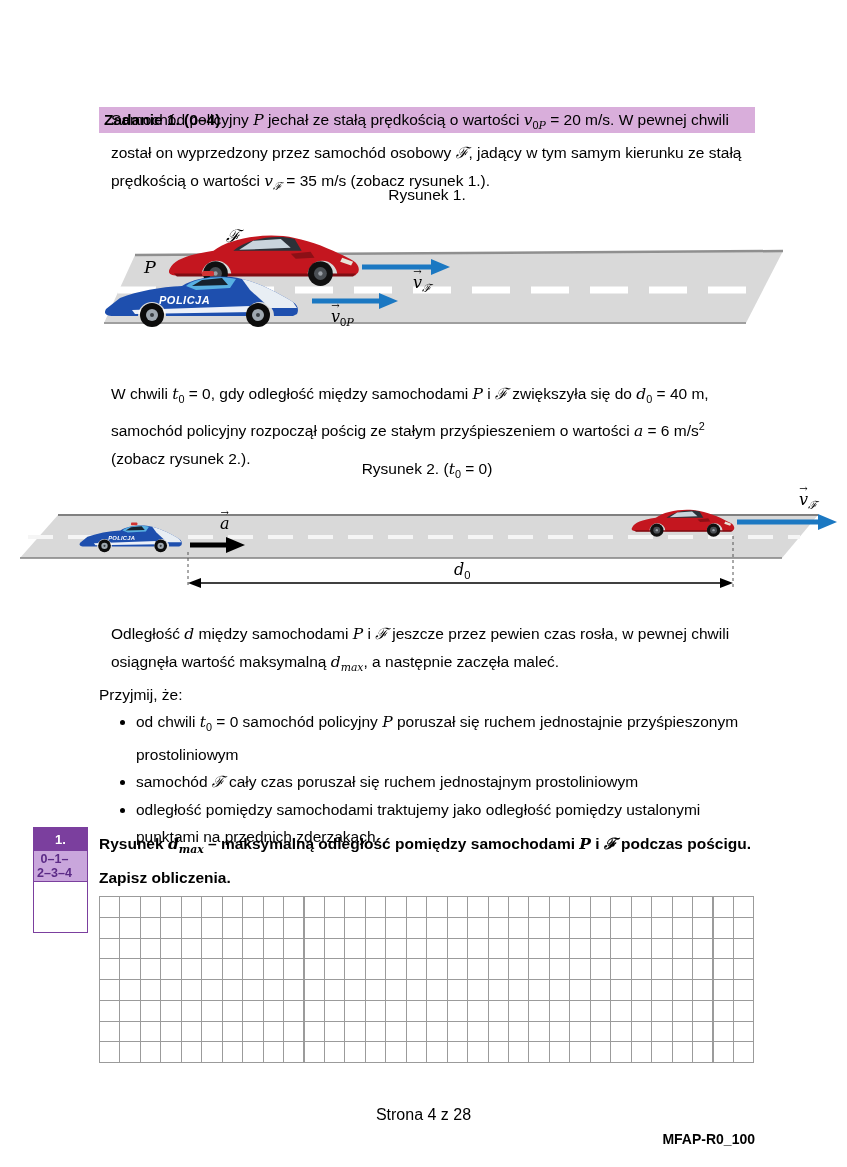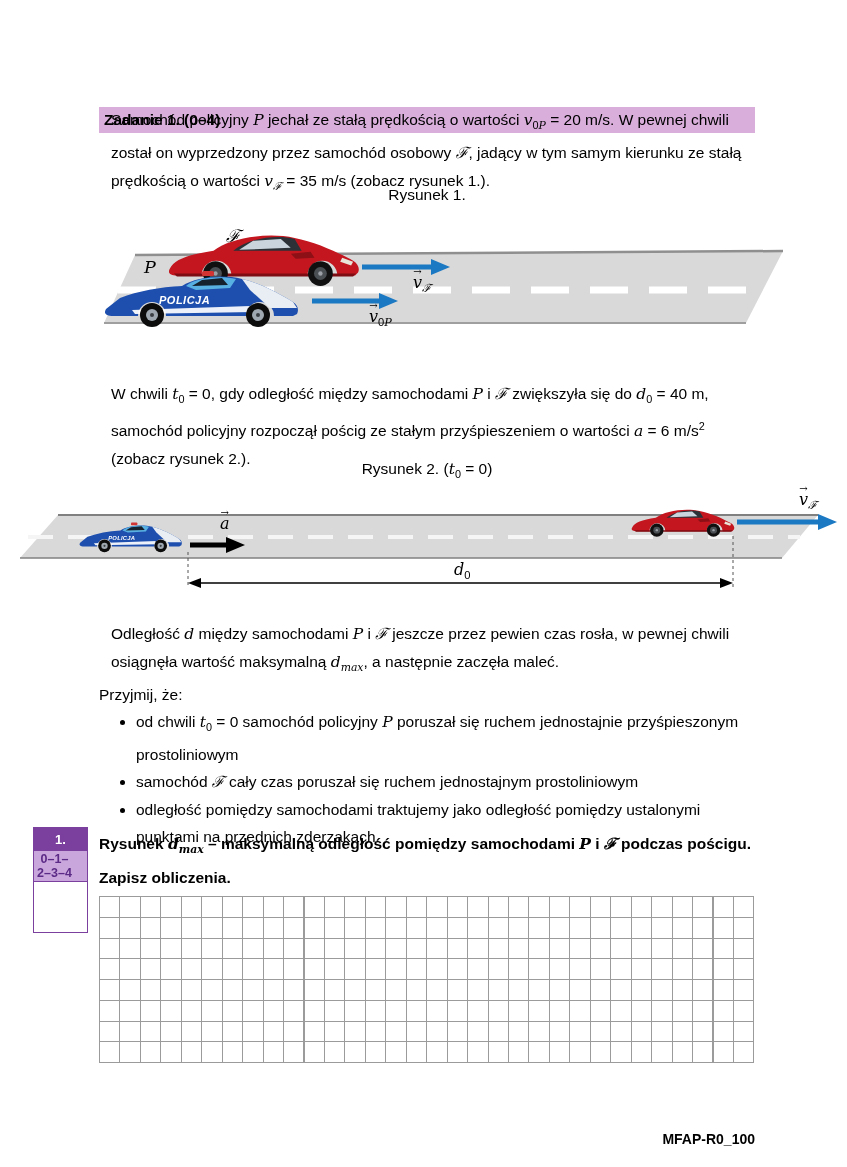--- a/index.html
+++ b/index.html
@@ -98,21 +98,21 @@
         <polygon points="450,52 431,44 431,60" fill="#1b78c2"></polygon>
       </g>
       <g>
         <line x1="312" y1="86" x2="382" y2="86" stroke="#1b78c2" stroke-width="5"></line>
         <polygon points="398,86 379,78 379,94" fill="#1b78c2"></polygon>
       </g>
     </svg>
     <span class="fig-label big" style="left:226px;top:8px"><span class="scr">ℱ</span></span>
     <span class="fig-label big" style="left:144px;top:42px"><span class="scr">P</span></span>
     <span class="fig-label" style="left:413px;top:58px"><span class="m vec">v</span><sub class="scr">ℱ</sub></span>
-    <span class="fig-label" style="left:369px;top:92px"><span class="m vec">v</span><sub>0</sub><sub class="scr">P</sub></span>
+    <span class="fig-label" style="left:331px;top:92px"><span class="m vec">v</span><sub>0</sub><sub class="scr">P</sub></span>
   </div>
 
   <p class="abs para" style="top:368px"><span>W chwili </span><span class="m">t</span><sub>0</sub><span> = 0, gdy odległość między samochodami </span><span class="scr">P</span><span> i </span><span class="scr">ℱ</span><span> zwiększyła się do </span><span class="m">d</span><sub>0</sub><span> = 40 m,</span><br><span>samochód policyjny rozpoczął pościg ze stałym przyśpieszeniem o wartości </span><span class="m">a</span><span> = 6 m/s</span><sup>2</sup><br><span>(zobacz rysunek 2.).</span></p>
 
   <div class="abs caption" style="top:460px"><span>Rysunek 2. (</span><span class="m">t</span><sub>0</sub><span> = 0)</span></div>
 
   <div class="abs fig" style="top:488px;height:112px">
     <svg width="847" height="112" viewBox="0 0 847 112">
       <polygon points="58,27 818,27 782,70 20,70" fill="#d9d9d9"></polygon>
       <line x1="58" y1="27" x2="818" y2="27" stroke="#808080" stroke-width="2"></line>
@@ -158,15 +158,16 @@
       <div>0–1–</div>
       <div>2–3–4</div>
     </div>
     <div></div>
   </div>
 
   <div class="abs task-text"><span>Rysunek </span><span class="m">d</span><sub class="m">max</sub><span> – maksymalną odległość pomiędzy samochodami </span><span class="scr">P</span><span> i </span><span class="scr">ℱ</span><span> podczas pościgu.</span><br><span>Zapisz obliczenia.</span></div>
 
   <div class="abs answer-grid"></div>
 
+  <div class="abs footer-page">Strona 4 z 28</div>
   <div class="abs footer-code">MFAP-R0_100</div>
 
 </div>
 
 </body></html>

